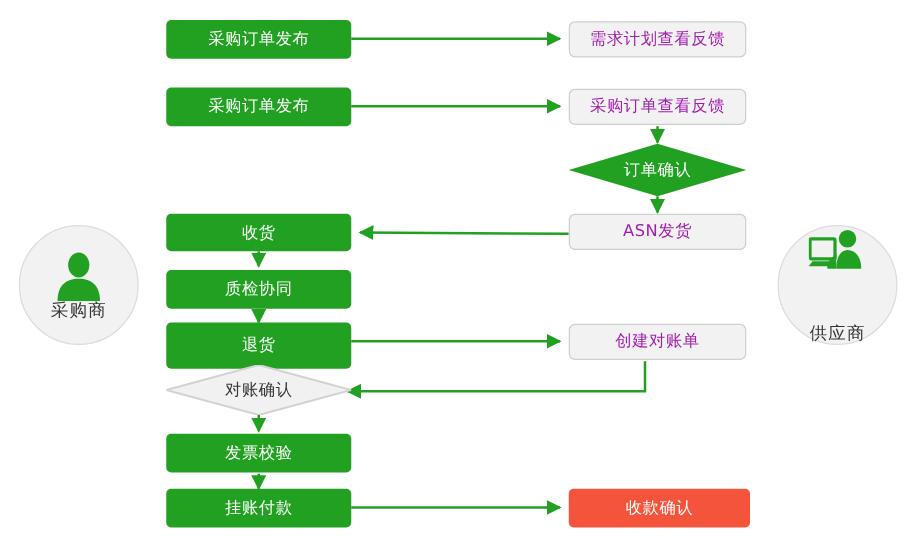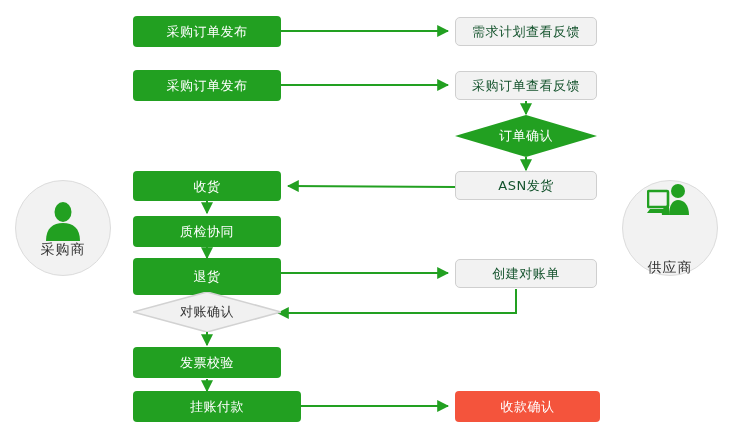--- a/index.html
+++ b/index.html
@@ -49,21 +49,21 @@
   }
 
   .node.orange {
     background: #f4543c;
     color: #ffffff;
     border-radius: 4px;
   }
 
   .node.gray {
     background: #f2f2f2;
-    color: #14532d;
+    color: #a21caf;
     border: 1px solid #cfcfcf;
     border-radius: 5px;
   }
 
   
   .diamond {
     position: absolute;
     display: flex;
     align-items: center;
     justify-content: center;
@@ -202,17 +202,17 @@
 
   <div class="diamond gray-d" style="left:133px; top:292px; width:148px; height:40px;">
     <svg class="dshape" viewBox="0 0 148 40" preserveAspectRatio="none">
       <polygon points="74,0 148,20 74,40 0,20" fill="#f1f1f1" stroke="#d2d2d2" stroke-width="1.6"></polygon>
     </svg>
     <span class="dlabel">对账确认</span>
   </div>
 
   <div class="node green" style="left:133px; top:347px; width:148px; height:31px;">发票校验</div>
 
-  <div class="node green" style="left:133px; top:391px; width:168px; height:31px;">挂账付款</div>
+  <div class="node green" style="left:133px; top:391px; width:148px; height:31px;">挂账付款</div>
 
   <div class="node orange" style="left:455px; top:391px; width:145px; height:31px;">收款确认</div>
 
 </div>
 
 </body></html>

